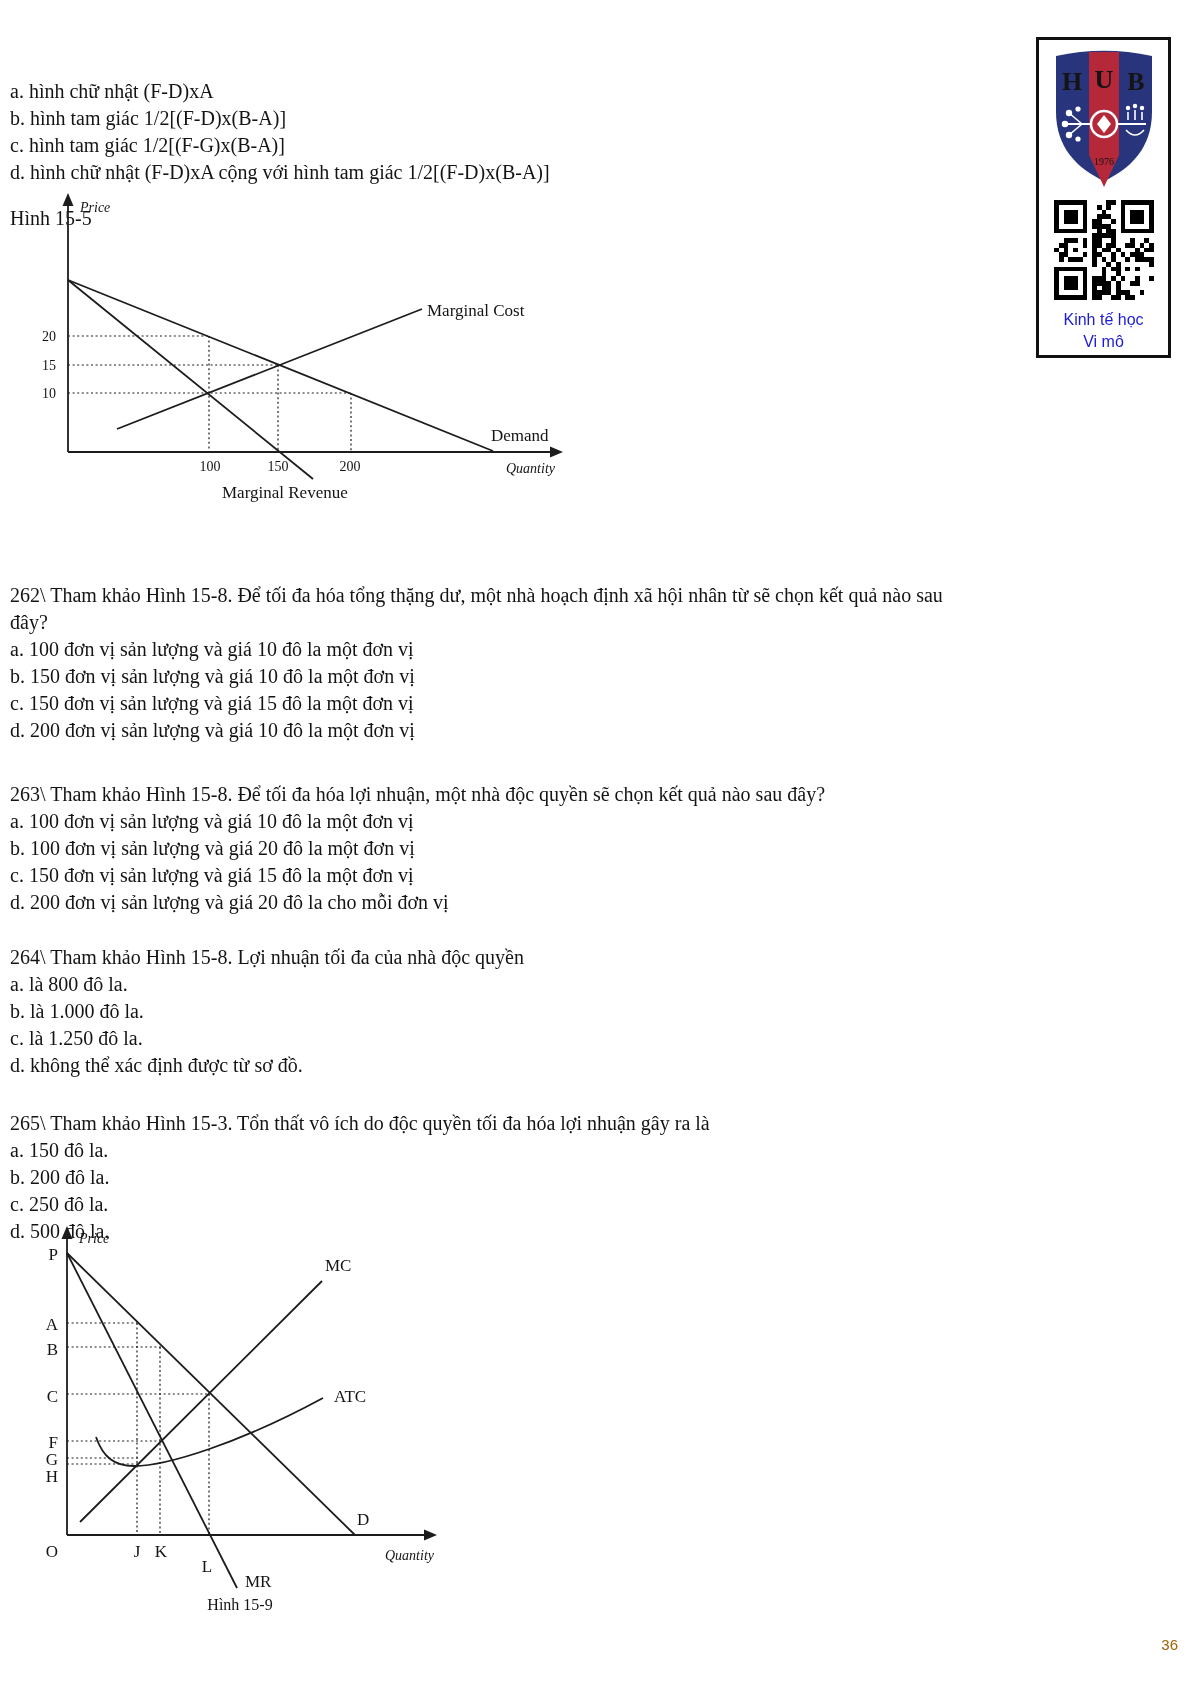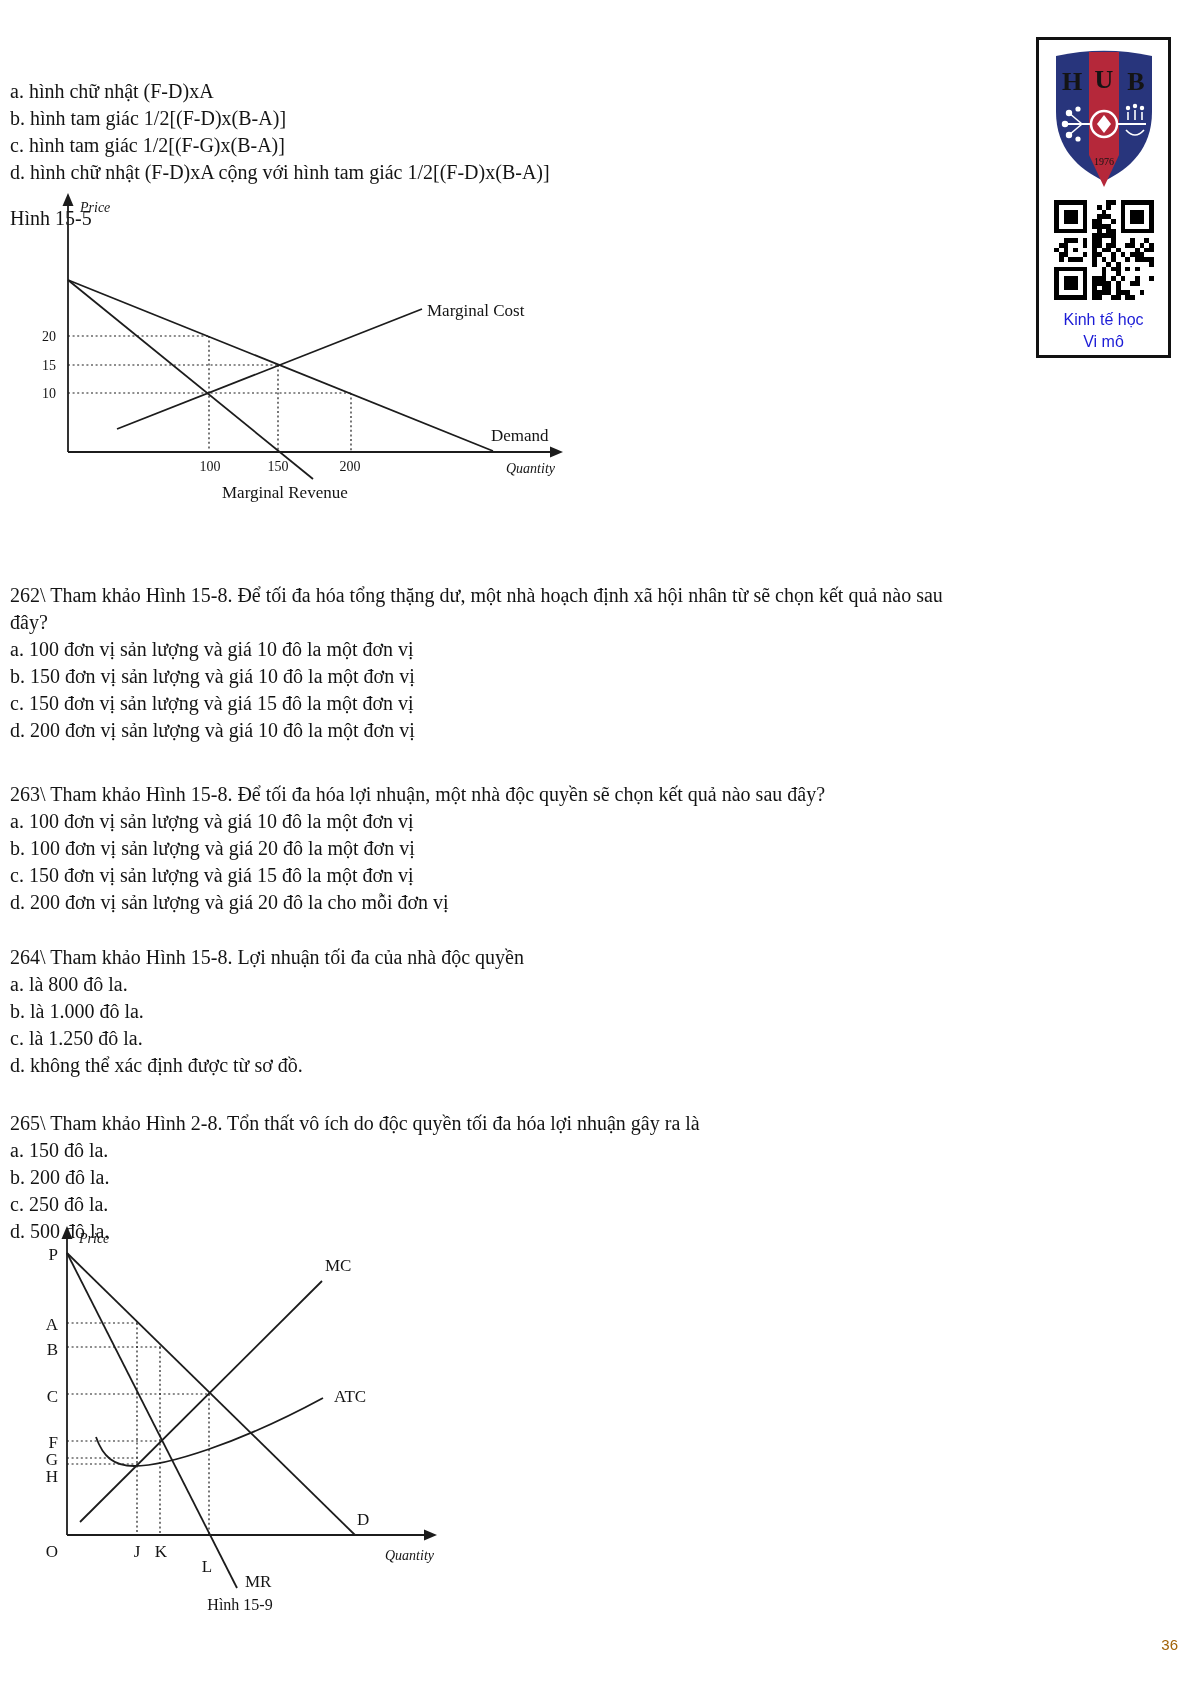--- a/index.html
+++ b/index.html
@@ -47,21 +47,21 @@
 <div class="tl" style="top:791px">b. 100 đơn vị sản lượng và giá 20 đô la một đơn vị</div>
 <div class="tl" style="top:818px">c. 150 đơn vị sản lượng và giá 15 đô la một đơn vị</div>
 <div class="tl" style="top:845px">d. 200 đơn vị sản lượng và giá 20 đô la cho mỗi đơn vị</div>
 
 <div class="tl" style="top:900px">264\ Tham khảo Hình 15-8. Lợi nhuận tối đa của nhà độc quyền</div>
 <div class="tl" style="top:927px">a. là 800 đô la.</div>
 <div class="tl" style="top:954px">b. là 1.000 đô la.</div>
 <div class="tl" style="top:981px">c. là 1.250 đô la.</div>
 <div class="tl" style="top:1008px">d. không thể xác định được từ sơ đồ.</div>
 
-<div class="tl" style="top:1066px">265\ Tham khảo Hình 2-8. Tổn thất vô ích do độc quyền tối đa hóa lợi nhuận gây ra là</div>
+<div class="tl" style="top:1066px">265\ Tham khảo Hình 15-3. Tổn thất vô ích do độc quyền tối đa hóa lợi nhuận gây ra là</div>
 <div class="tl" style="top:1093px">a. 150 đô la.</div>
 <div class="tl" style="top:1120px">b. 200 đô la.</div>
 <div class="tl" style="top:1147px">c. 250 đô la.</div>
 <div class="tl" style="top:1174px">d. 500 đô la.</div>
 
 <div class="fig-caption" style="left:185px;top:1596px;width:110px;text-align:center">Hình 15-9</div>
 
 <div class="page-num">36</div>
 
 <svg class="chart-layer" viewBox="0 0 1190 1684" xmlns="http://www.w3.org/2000/svg">

